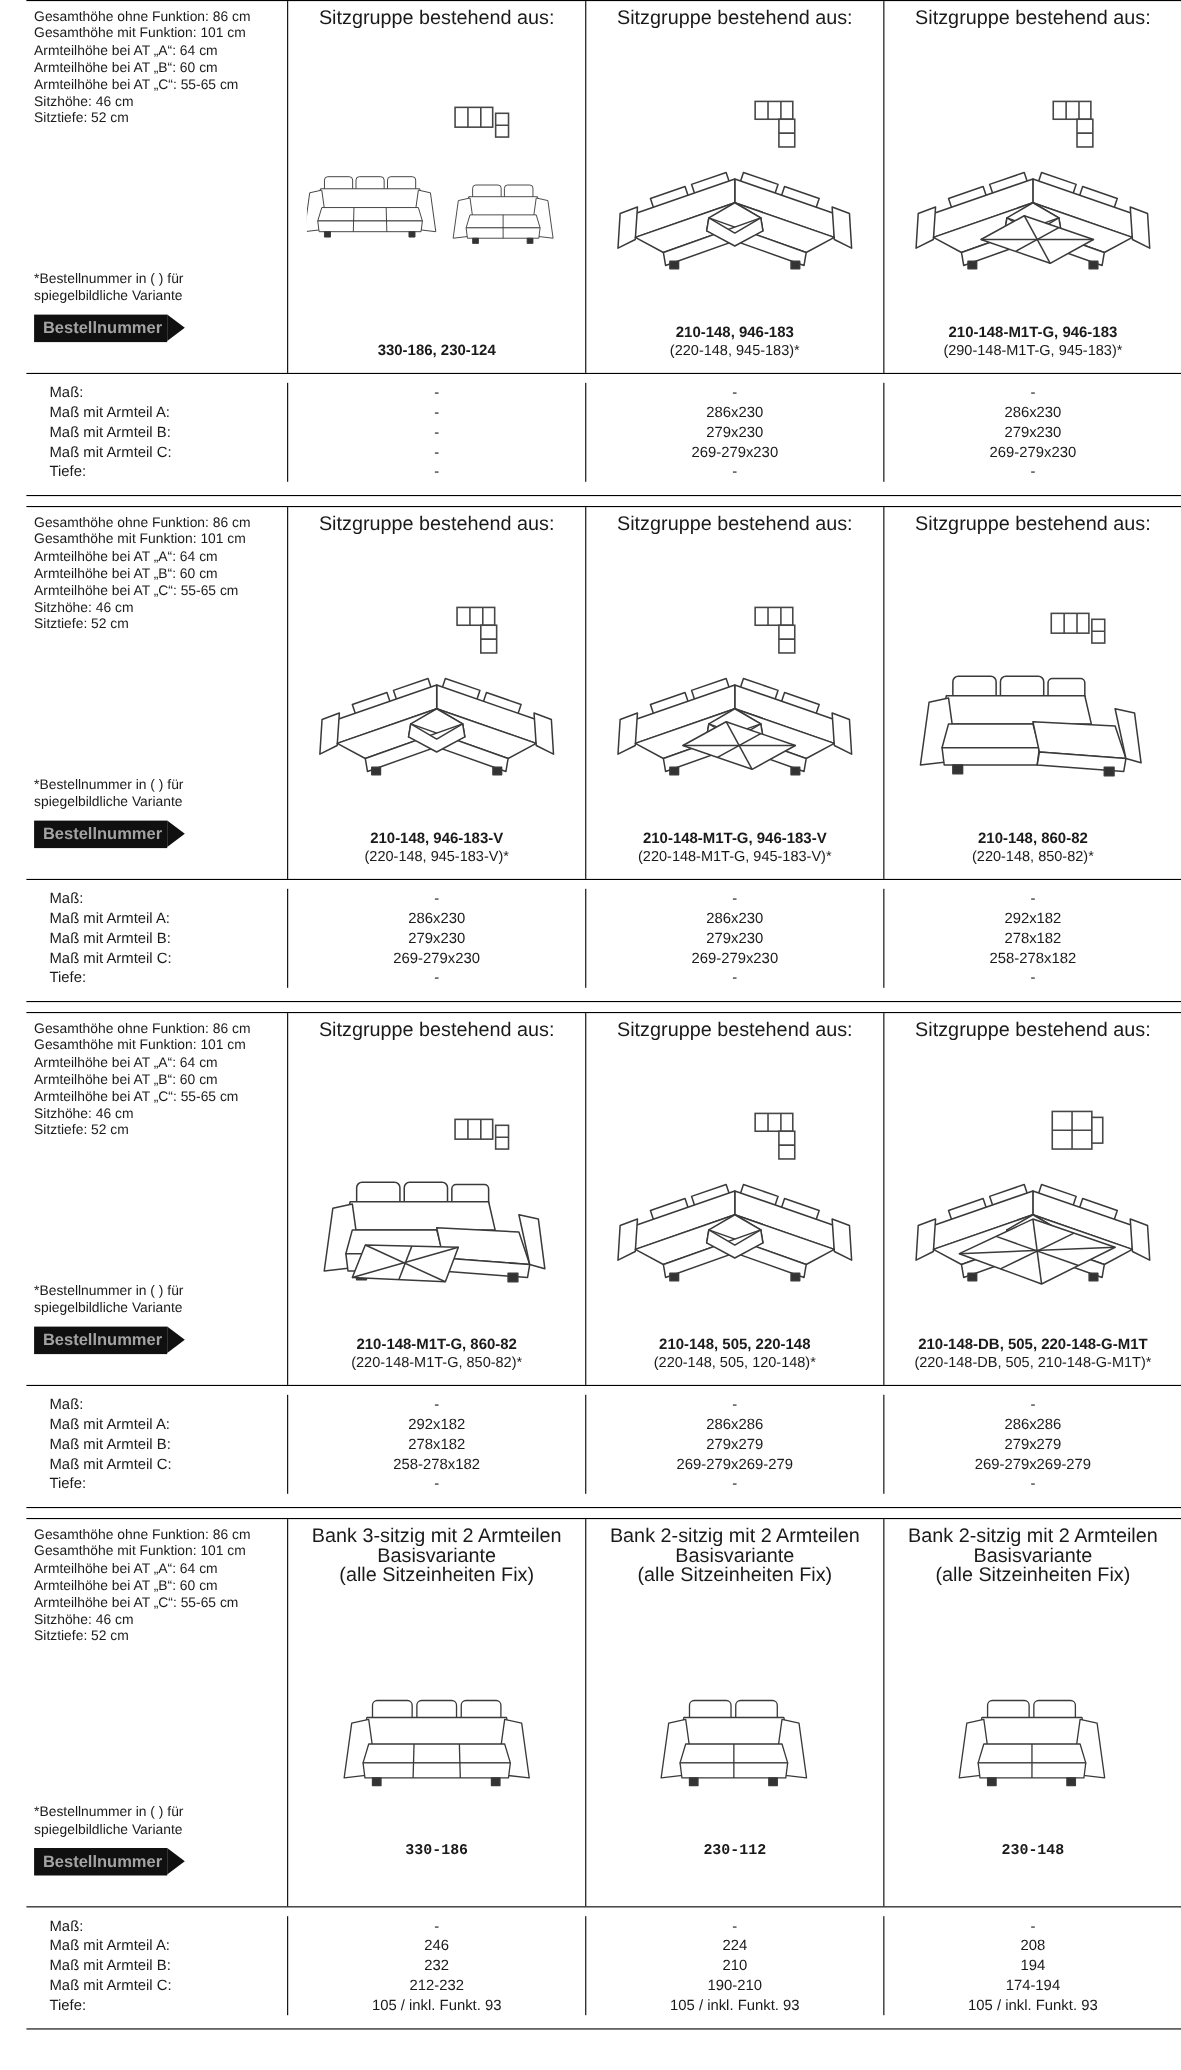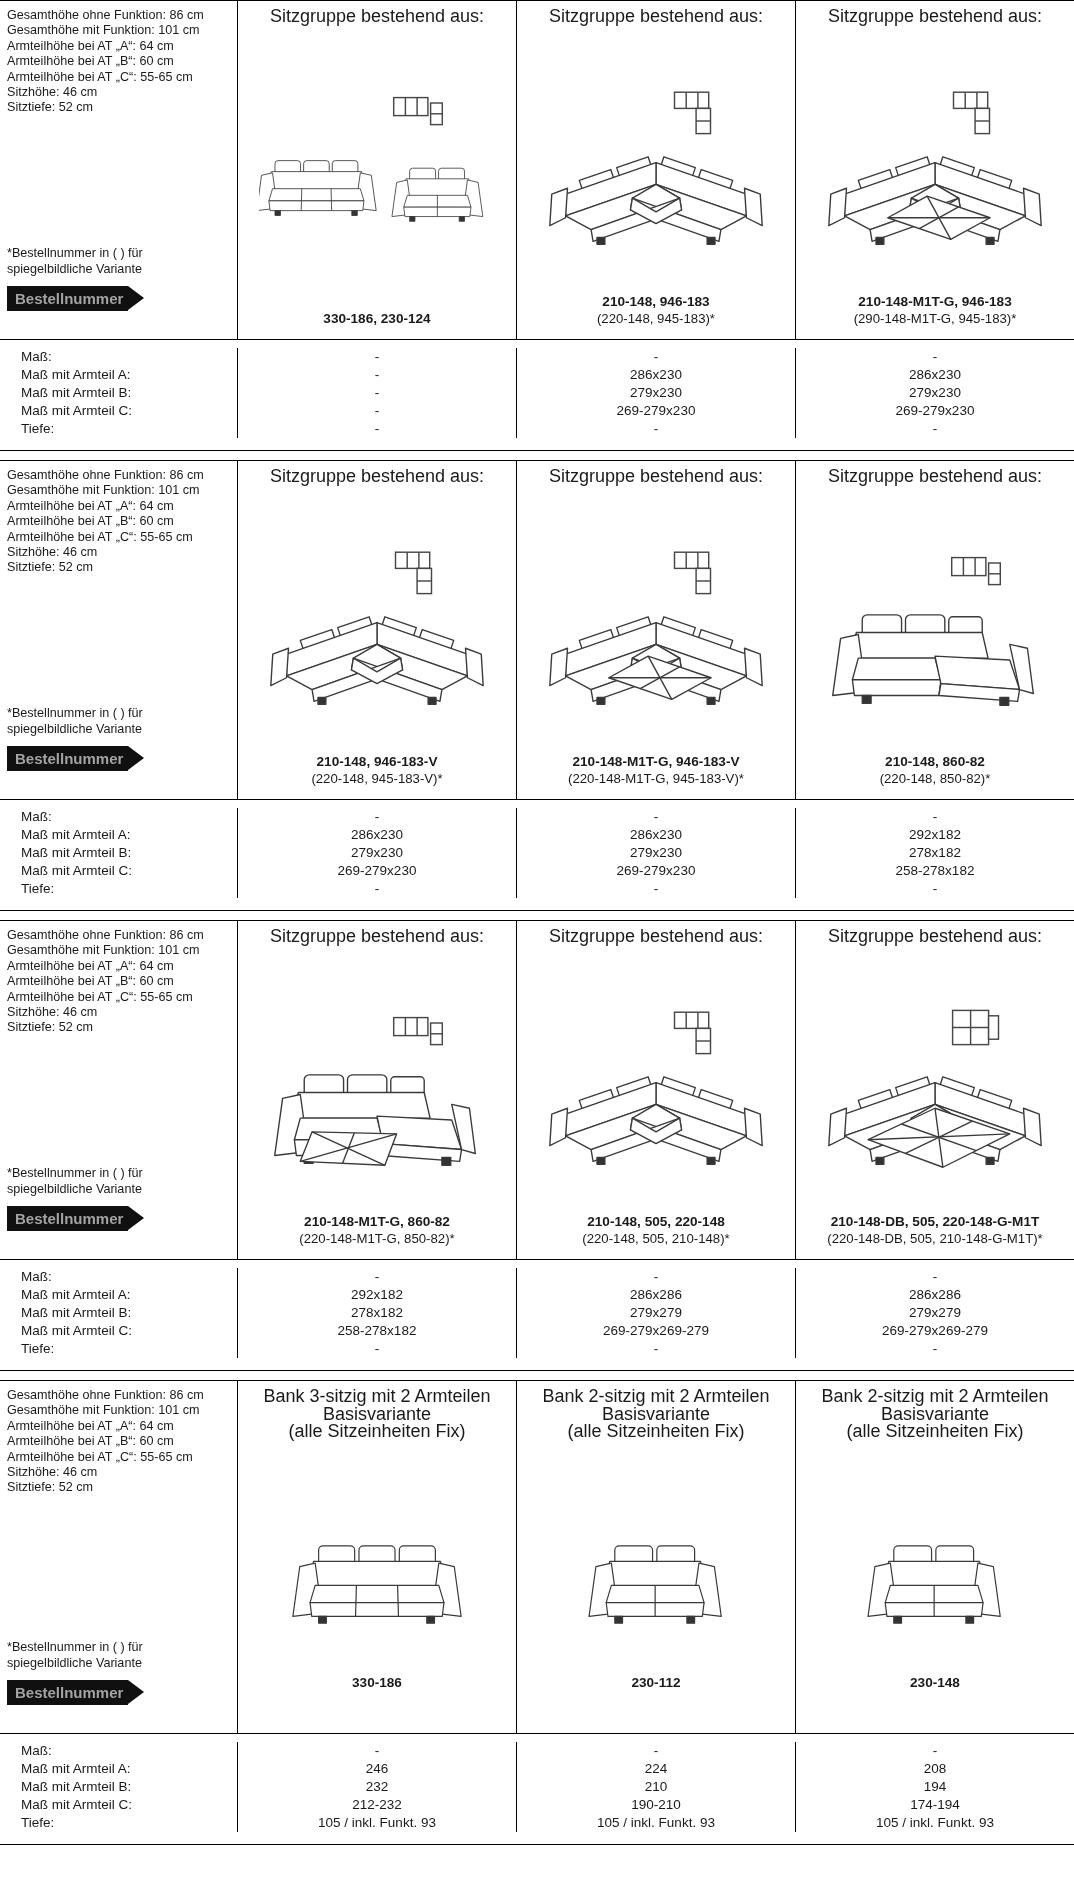--- a/index.html
+++ b/index.html
@@ -2,21 +2,21 @@
 <html lang="de"><head>
 <meta charset="utf-8">
 <style>
   html,body { margin:0; padding:0; background:#fff; }
   body {
     width:1074px;
     font-family:"Liberation Sans", sans-serif;
     color:#1a1a1a;
     -webkit-font-smoothing:antialiased;
   }
-  .sec { border-top:1.4px solid #000; border-bottom:1.4px solid #000; margin-bottom:9px; }
+  .sec { border-top:1.4px solid #000; border-bottom:1.4px solid #000; margin-bottom:9px;margin-left:24px; }
   .grid { display:grid; grid-template-columns:237px 1fr 1fr 1fr; }
   .grid > div + div { border-left:1.3px solid #000; }
   .top { height:338px; }
   .s4 .top { height:352px; }
   .meas { border-top:1.3px solid #000; padding:8px 0 12px 0; }
   .mlab div, .mval div { line-height:18px; font-size:13.5px; }
   .mlab { padding-left:21px; }
   .mval { text-align:center; }
 
   .spec { position:relative; font-size:12.6px; }
@@ -30,21 +30,21 @@
            border-left:16px solid #101010; }
 
   .prod { position:relative; text-align:center; }
   .phead { margin-top:7px; font-size:18px; line-height:17.5px; white-space:pre-line; }
   .schem { position:absolute; top:84px; left:55%; width:54px; height:54px; }
   .schemsvg { width:100%; height:100%; fill:#fff; stroke:#474747; stroke-width:1.6; }
   .art { position:absolute; top:138px; left:50%; transform:translateX(-50%); width:236px; height:128px; }
   .s4 .art { top:150px; width:206px; height:114px; }
   .artsvg { width:100%; height:100%; overflow:visible; fill:#fff; stroke:#3a3a3a; stroke-width:1.4; stroke-linejoin:round; }
   .codebox { position:absolute; left:0; right:0; bottom:12px; }
-  .s4 .codebox { bottom:42px; }
+  .s4 .codebox { bottom:42px;font-family:Liberation Mono, monospace; }
   .code { font-weight:700; font-size:13.6px; line-height:17px; }
   .alt { font-size:13.2px; line-height:17px; }
 
   .svgdefs { position:absolute; width:0; height:0; }
 </style>
 </head>
 <body>
 
 <svg class="svgdefs" aria-hidden="true">
   <defs>
@@ -363,21 +363,21 @@
     <div class="prod">
       <div class="phead">Sitzgruppe bestehend aus:</div>
       <div class="schem"><svg class="schemsvg" viewBox="0 0 60 60">
             <use href="#cfg-l"></use>
           </svg></div>
       <div class="art"><svg class="artsvg" viewBox="0 0 240 130">
             <use href="#art-corner"></use>
           </svg></div>
       <div class="codebox">
         <div class="code">210-148, 505, 220-148</div>
-        <div class="alt">(220-148, 505, 210-148)*</div>
+        <div class="alt">(220-148, 505, 120-148)*</div>
       </div>
     </div>
     <div class="prod">
       <div class="phead">Sitzgruppe bestehend aus:</div>
       <div class="schem"><svg class="schemsvg" viewBox="0 0 60 60">
             <use href="#cfg-block"></use>
           </svg></div>
       <div class="art"><svg class="artsvg" viewBox="0 0 240 130">
             <use href="#art-corner-bed"></use>
           </svg></div>

